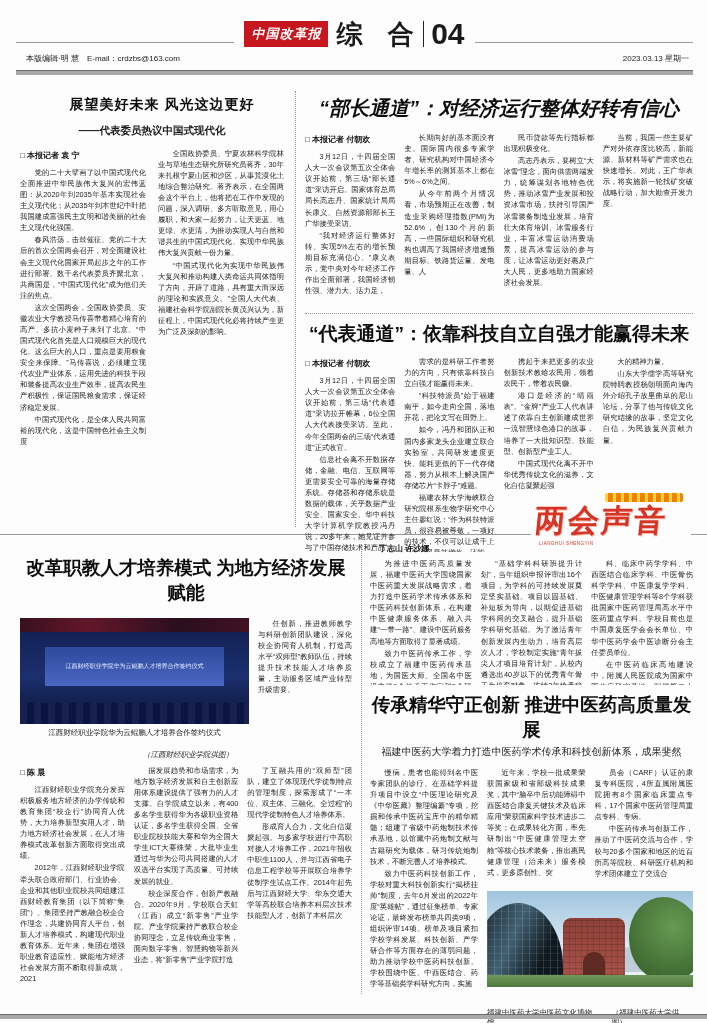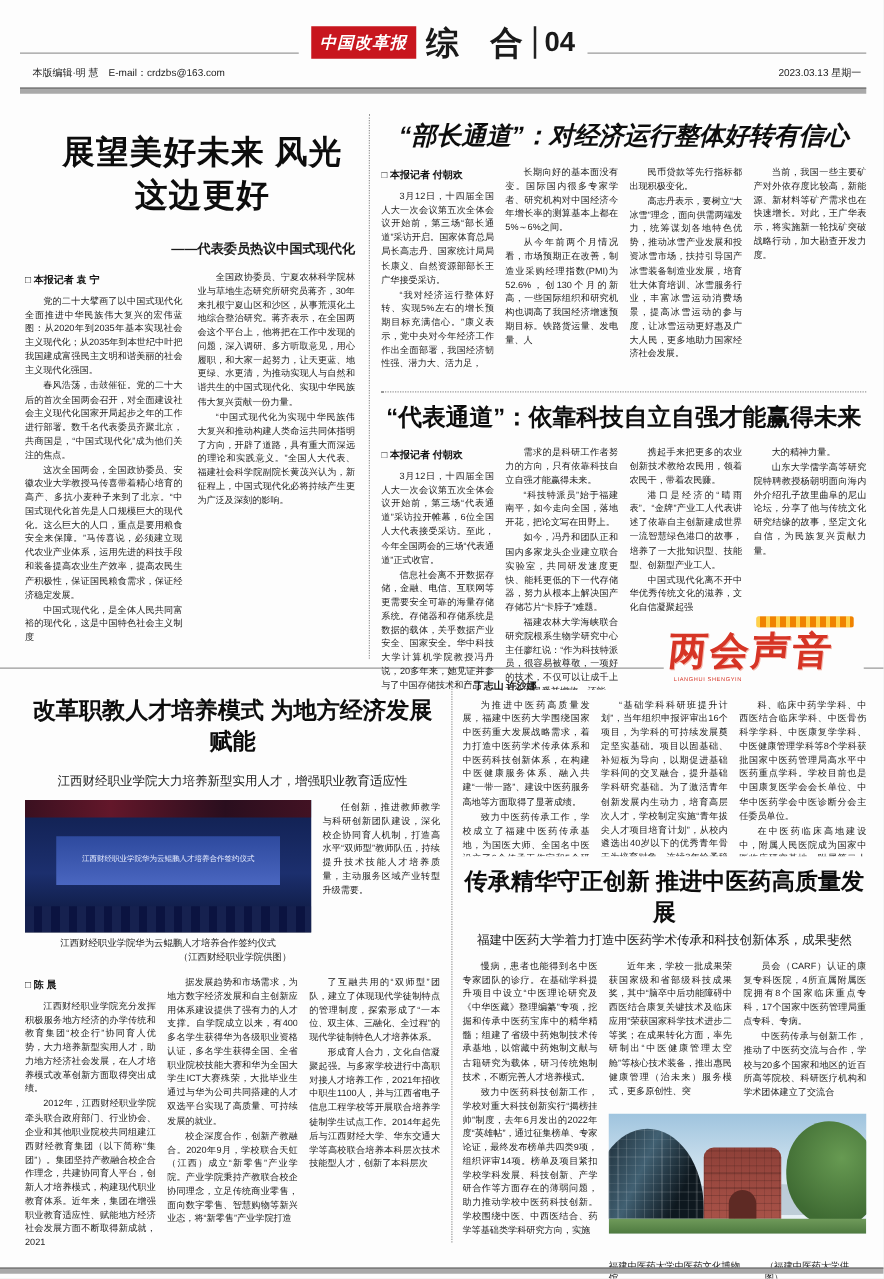--- a/index.html
+++ b/index.html
@@ -13,39 +13,39 @@
   .masthead { padding:18px 14px 0 16px; }
   .logo-row { display:flex; align-items:center; height:32px; }
   .rule-line { flex:1; height:1px; background:#9a9a9a; transform:translateY(8px); }
   .logo-box {
     background:#c8161e; color:#fff; font-weight:bold; font-style:italic;
     font-size:13px; letter-spacing:1px; padding:4px 7px; margin:0 8px 0 10px;
     white-space:nowrap;
   }
   .section-name { font-size:26px; font-weight:900; letter-spacing:9px; white-space:nowrap;text-align:center; }
   .logo-sep { width:1.5px; height:26px; background:#222; margin:0 7px 0 0; }
-  .page-no { font-size:22px; font-weight:900; margin-right:10px; }
+  .page-no { font-size:30px; font-weight:900; margin-right:10px; }
   .meta-row { display:flex; justify-content:space-between; font-size:8px; color:#222; padding:3px 4px 4px 10px; }
   .thick-bar { height:5px; background:#a9a9a9; border-top:1px solid #6f6f6f; margin-top:2px; }
 
   
   .byline { font-size:8px; font-weight:bold; color:#111; margin:2px 0 5px; white-space:nowrap; }
   .cols { display:flex; text-align:justify; font-size:7.3px; line-height:1.52; color:#222; overflow:hidden; }
   .col { flex:1; overflow:hidden; }
   .para { margin:0 0 1px; text-indent:2em; }
   .title { font-weight:900; text-align:center; color:#0d0d0d; }
 
   
   .top-section { display:flex; height:452px; padding:12px 14px 0 20px; }
   .art1 { width:264px; }
   .v-divider { border-left:1px dotted #999; margin:4px 9px 0 11px; }
   .right-panel { flex:1; display:flex; flex-direction:column; }
 
-  .art1 .title { font-size:26px; letter-spacing:1px;margin-left:20px; }
-  .art1 .subtitle { font-size:10.5px; font-weight:600; text-align:right; margin:7px 0 10px; }
+  .art1 .title { font-size:14px; letter-spacing:1px;margin-left:20px; }
+  .art1 .subtitle { font-size:10.5px; font-weight:600; text-align:center; margin:7px 0 10px; }
   .art1 .cols { height:372px; }
   .art1 .col + .col { margin-left:12px; }
 
   .art2 .title { font-size:20px; margin:8px 0 10px;font-style:italic; }
   .art2 .cols { height:172px; }
   .art2 .col + .col { margin-left:9px; }
   .panel-divider { border-top:1px dotted #999; margin:9px 0 7px; }
 
   .art3 { position:relative; flex:1; }
   .art3 .title { font-size:19px; margin:0 0 9px; }
@@ -74,21 +74,21 @@
   .photo1 { position:relative; width:229px; height:106px; background:linear-gradient(#101f4e,#1c2f6e 55%,#0a1433); overflow:hidden; }
   .p1-top { position:absolute; top:0; left:0; right:0; height:13%;
     background:linear-gradient(90deg,#3a1020,#63172a 30%,#2a0e1e 70%,#421223); }
   .p1-screen { position:absolute; top:28%; left:11%; right:11%; height:36%;
     background:linear-gradient(#2e4a9e,#4a66c0); display:flex; align-items:center; justify-content:center;
     color:#e6ecff; font-size:6px; text-align:center; padding:2px 6px; line-height:1.3; }
   .p1-stage { position:absolute; bottom:0; left:0; right:0; height:20%;
     background:repeating-linear-gradient(90deg,#16214f 0 7px,#0b1340 7px 14px); }
   .caption { font-size:7.5px; color:#222; }
   .art4 .caption-line1 { text-align:center; margin-top:4px; }
-  .art4 .caption-line2 { text-align:right; padding-right:16px; margin:1px 0 5px; }
+  .art4 .caption-line2 { text-align:right; padding-right:16px; margin:12px 0 5px;font-style:italic; }
   .art4 .side-col { flex:1; margin-left:9px; text-align:justify; font-size:7.3px; line-height:1.52; overflow:hidden; height:140px; }
   .art4 .cols3 { height:262px; }
   .art4 .col + .col { margin-left:9px; }
 
   .art5 .byline { margin:0 0 4px 2px; }
   .art5 .upper-cols { height:127px; }
   .art5 .col + .col { margin-left:9px; }
   .art5 .inset-title { font-size:18.5px; margin:7px 0 3px; }
   .art5 .inset-subtitle { font-size:10px; font-weight:500; text-align:center; margin:0 0 8px; color:#222; }
   .art5 .lower { display:flex; height:262px; }
@@ -243,21 +243,20 @@
         </div>
       </article>
 
     </div>
   </main>
 
   <section class="bottom-section">
 
     <article class="art4">
       <h1 class="title">改革职教人才培养模式  为地方经济发展赋能</h1>
-      <div class="subtitle">江西财经职业学院大力培养新型实用人才，增强职业教育适应性</div>
       <div class="row1">
         <div class="photo-wrap">
           <div class="photo1">
             <div class="p1-top"></div>
             <div class="p1-screen">江西财经职业学院华为云鲲鹏人才培养合作签约仪式</div>
             <div class="p1-stage"></div>
           </div>
           <div class="caption caption-line1">江西财经职业学院华为云鲲鹏人才培养合作签约仪式</div>
           <div class="caption caption-line2">（江西财经职业学院供图）</div>
         </div>

